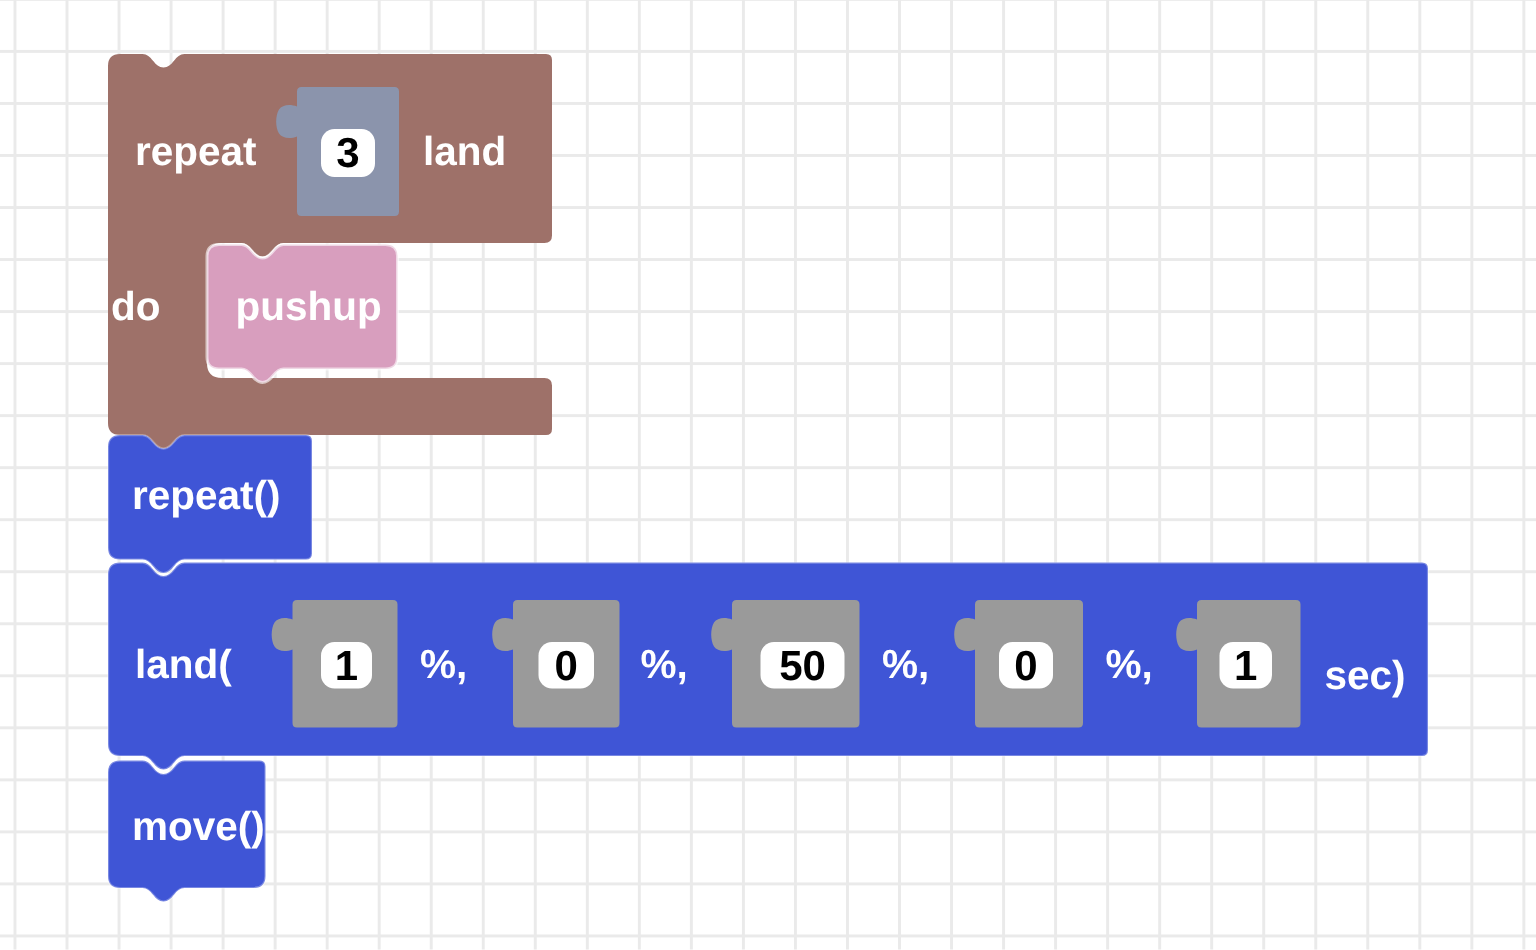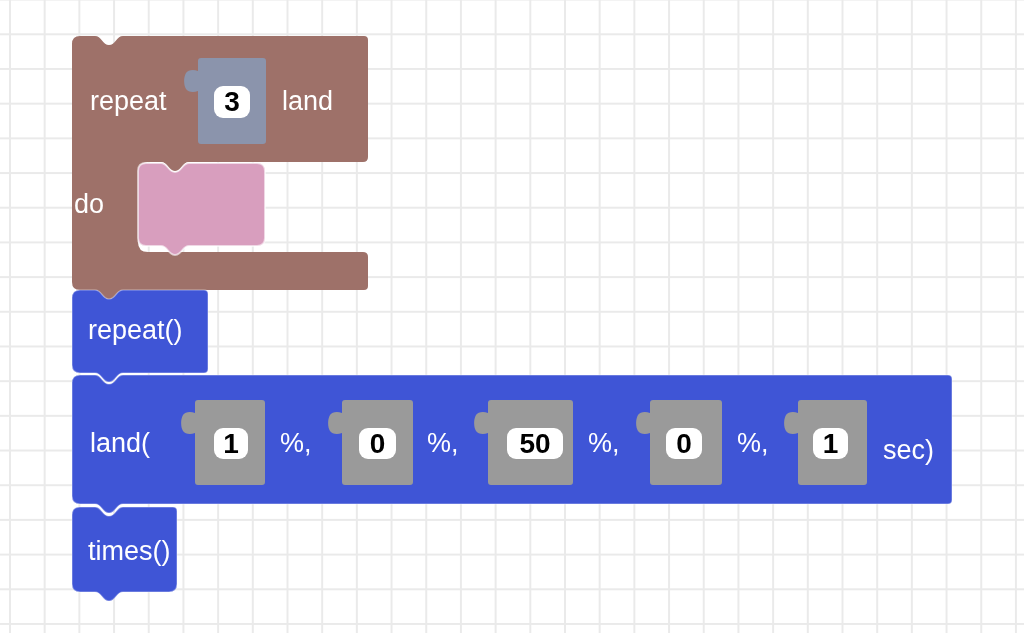--- a/index.html
+++ b/index.html
@@ -13,21 +13,21 @@
     background-image:
       linear-gradient(to right,#eaeaea 2px,transparent 2px),
       linear-gradient(to bottom,#eaeaea 2px,transparent 2px);
     background-size:34.7px 34.7px;
     background-position:9px -1.4px;
   }
   .block{position:absolute;}
   .block svg{position:absolute;overflow:visible;display:block;}
   .lbl{
     position:absolute;white-space:nowrap;
-    color:#ffffff;font-weight:normal;font-size:27px;line-height:30px;
+    color:#ffffff;font-weight:bold;font-size:27px;line-height:30px;
     user-select:none;
   }
   .field{
     position:absolute;background:#ffffff;border-radius:9px;
     display:flex;align-items:center;justify-content:center;
     color:#000000;font-weight:bold;font-size:28px;
   }
   .fill-repeat{fill:#9e7169;}
   .fill-slate{fill:#8b94ac;}
   .fill-pink{fill:#d89ebe;stroke:rgba(255,255,255,0.6);stroke-width:2;}
@@ -72,20 +72,21 @@
 
     <div class="block" style="left:66px;top:127px;width:127px;height:91px">
       <svg width="131" height="96">
         <path class="fill-pink" d="M 8,0 L 23,0
           c 3,0 5,2 7,4.5 c 2,2.5 4,4.5 7,4.5 c 3,0 5,-2 7,-4.5 c 2,-2.5 4,-4.5 7,-4.5
           L 119,0 Q 127,0 127,8 L 127,75 Q 127,83 119,83
           L 51,83
           c -3,0 -5,2 -7,4.5 c -2,2.5 -4,4.5 -7,4.5 c -3,0 -5,-2 -7,-4.5 c -2,-2.5 -4,-4.5 -7,-4.5
           L 8,83 Q 0,83 0,75 L 0,8 Q 0,0 8,0 Z"></path>
       </svg>
+      <span class="lbl" style="left:19px;top:26px">pushup</span>
     </div>
   </div>
 
   <div class="block" style="left:72px;top:290px;width:136px;height:92px">
     <svg width="140" height="96">
       <path class="fill-blue" d="M 8,0 L 23,0
         c 3,0 5,2 7,4.5 c 2,2.5 4,4.5 7,4.5 c 3,0 5,-2 7,-4.5 c 2,-2.5 4,-4.5 7,-4.5
         L 132,0 Q 136,0 136,4 L 136,79 Q 136,83 132,83
         L 51,83
         c -3,0 -5,2 -7,4.5 c -2,2.5 -4,4.5 -7,4.5 c -3,0 -5,-2 -7,-4.5 c -2,-2.5 -4,-4.5 -7,-4.5
@@ -153,16 +154,16 @@
 
   <div class="block" style="left:72px;top:507px;width:105px;height:94px">
     <svg width="109" height="98">
       <path class="fill-blue" d="M 8,0 L 23,0
         c 3,0 5,2 7,4.5 c 2,2.5 4,4.5 7,4.5 c 3,0 5,-2 7,-4.5 c 2,-2.5 4,-4.5 7,-4.5
         L 101,0 Q 105,0 105,4 L 105,77 Q 105,85 97,85
         L 51,85
         c -3,0 -5,2 -7,4.5 c -2,2.5 -4,4.5 -7,4.5 c -3,0 -5,-2 -7,-4.5 c -2,-2.5 -4,-4.5 -7,-4.5
         L 8,85 Q 0,85 0,77 L 0,8 Q 0,0 8,0 Z"></path>
     </svg>
-    <span class="lbl" style="left:16px;top:29px">times()</span>
+    <span class="lbl" style="left:16px;top:29px">move()</span>
   </div>
 
 </div>
 
 </body></html>

